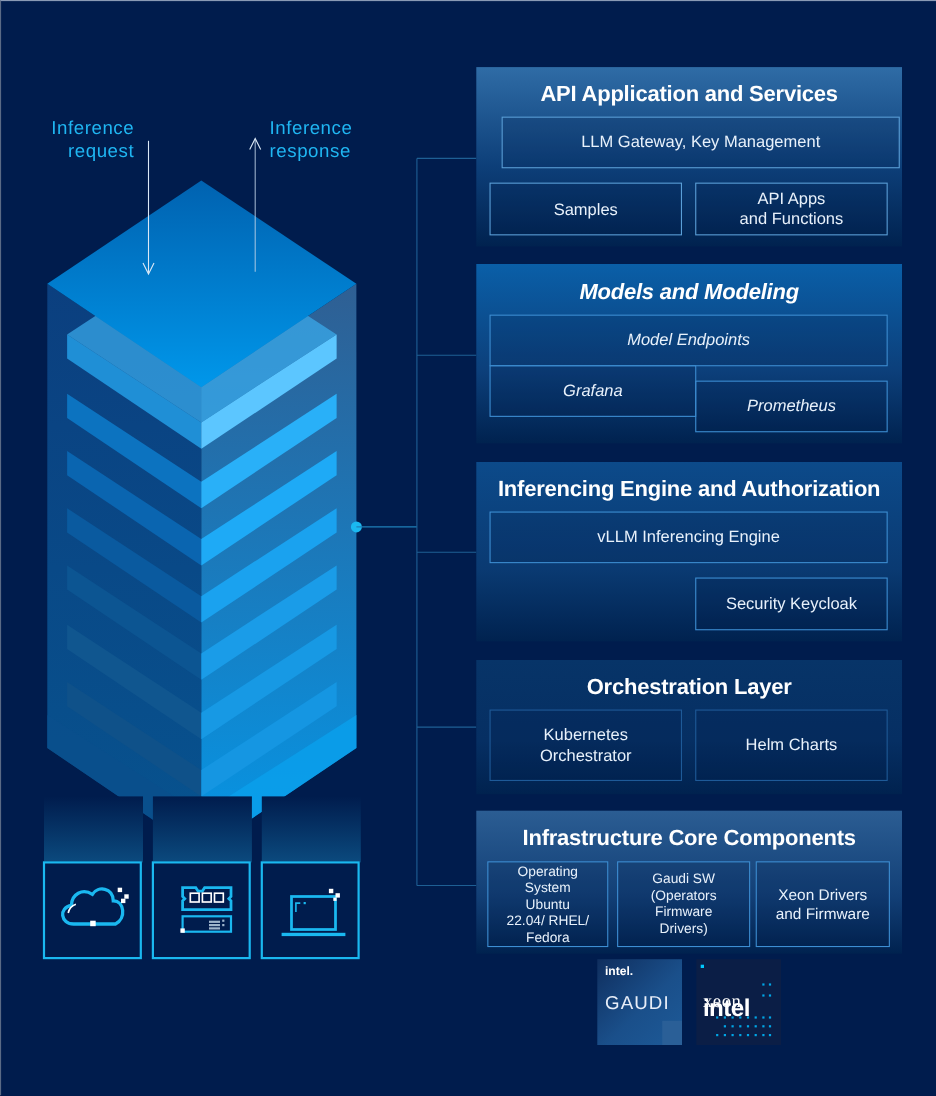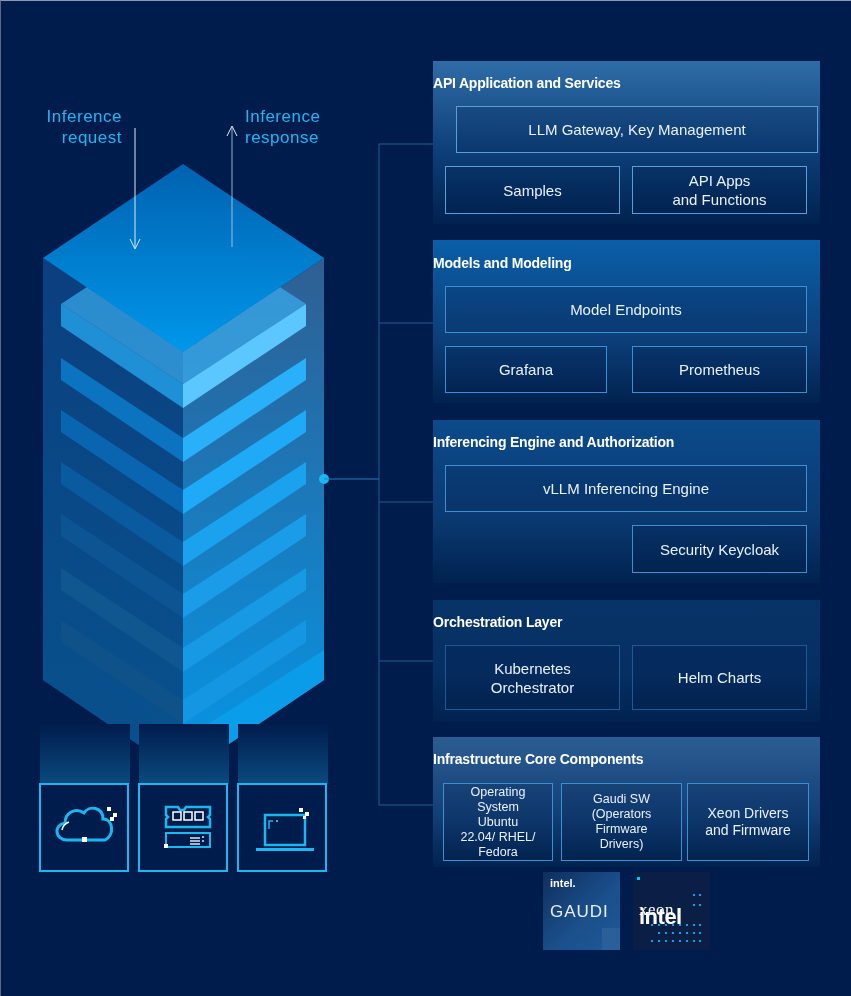--- a/index.html
+++ b/index.html
@@ -14,25 +14,25 @@
   .tower-svg { position: absolute; left: 0; top: 90px; }
 
   .connector-svg { position: absolute; left: 300px; top: 130px; }
 
   .icon-box { position: absolute; top: 783px; width: 90px; height: 89px; border: 2px solid #1ab8f0; background: #001c4d; }
   .icon-box svg { position: absolute; left: 0; top: 0; }
   .icon-stem { position: absolute; top: 724px; width: 90px; height: 60px; background: linear-gradient(#001c4d, #0b4a7e); }
 
   
   .panel { position: absolute; left: 433px; width: 387px; background: linear-gradient(180deg, #2f6ca6 0%, #0d3f79 55%, #00224f 100%); }
-  .panel.p2 { background: linear-gradient(180deg, #0a5fa8 0%, #0c3f7a 60%, #00224f 100%); }
+  .panel.p2 { background: linear-gradient(180deg, #0a5fa8 0%, #0c3f7a 60%, #00224f 100%); font-style: italic; }
   .panel.p3 { background: linear-gradient(180deg, #0c4a8a 0%, #0a3a72 60%, #00224f 100%); }
   .panel.p4 { background: linear-gradient(180deg, #073468 0%, #062f63 60%, #00224f 100%); }
   .panel.p5 { background: linear-gradient(180deg, #2b5d93 0%, #123f76 60%, #00224f 100%); }
-  .panel-title { position: absolute; left: 0; right: 0; text-align: left; font-weight: bold; font-size: 14px; letter-spacing: -0.2px; color: #ffffff; }
+  .panel-title { position: absolute; left: 0; right: 0; text-align: center; font-weight: bold; font-size: 20px; letter-spacing: -0.2px; color: #ffffff; }
   .box { position: absolute; display: flex; align-items: center; justify-content: center; text-align: center; border: 1px solid #3d8ed3; color: #e8f1fb; font-size: 15px; line-height: 19px; white-space: pre-line; background: rgba(0, 20, 60, 0.15); }
   .box.small { font-size: 12.5px; line-height: 15px; }
   .p1 .box { border-color: #5a9fd8; }
   .p4 .box { border-color: #1e5a98; }
 
   
   .logo { position: absolute; top: 872px; width: 77px; height: 78px; }
   .logo.gaudi { left: 543px; background: linear-gradient(135deg, #0f2e5e 0%, #1a4f8a 55%, #1d5a98 100%); }
   .logo.gaudi .corner { position: absolute; right: 0; bottom: 0; width: 18px; height: 22px; background: #2a5f97; }
   .logo .brand-small { position: absolute; left: 7px; top: 5px; font-size: 11px; font-weight: bold; color: #ffffff; }
@@ -186,21 +186,21 @@
   <div class="panel-title" style="top:14px">API Application and Services</div>
   <div class="box" style="left:23px;top:45px;width:362px;height:47px">LLM Gateway, Key Management</div>
   <div class="box" style="left:12px;top:105px;width:175px;height:48px">Samples</div>
   <div class="box" style="left:199px;top:105px;width:175px;height:48px">API Apps
 and Functions</div>
 </div>
 
 <div class="panel p2" style="top:240px;height:163px">
   <div class="panel-title" style="top:15px">Models and Modeling</div>
   <div class="box" style="left:12px;top:46px;width:362px;height:47px">Model Endpoints</div>
-  <div class="box" style="left:12px;top:106px;width:162px;height:47px">Grafana</div>
+  <div class="box" style="left:12px;top:92px;width:188px;height:47px">Grafana</div>
   <div class="box" style="left:199px;top:106px;width:175px;height:47px">Prometheus</div>
 </div>
 
 <div class="panel p3" style="top:420px;height:163px">
   <div class="panel-title" style="top:14px">Inferencing Engine and Authorization</div>
   <div class="box" style="left:12px;top:45px;width:362px;height:47px">vLLM Inferencing Engine</div>
   <div class="box" style="left:199px;top:105px;width:175px;height:48px">Security Keycloak</div>
 </div>
 
 <div class="panel p4" style="top:600px;height:122px">

